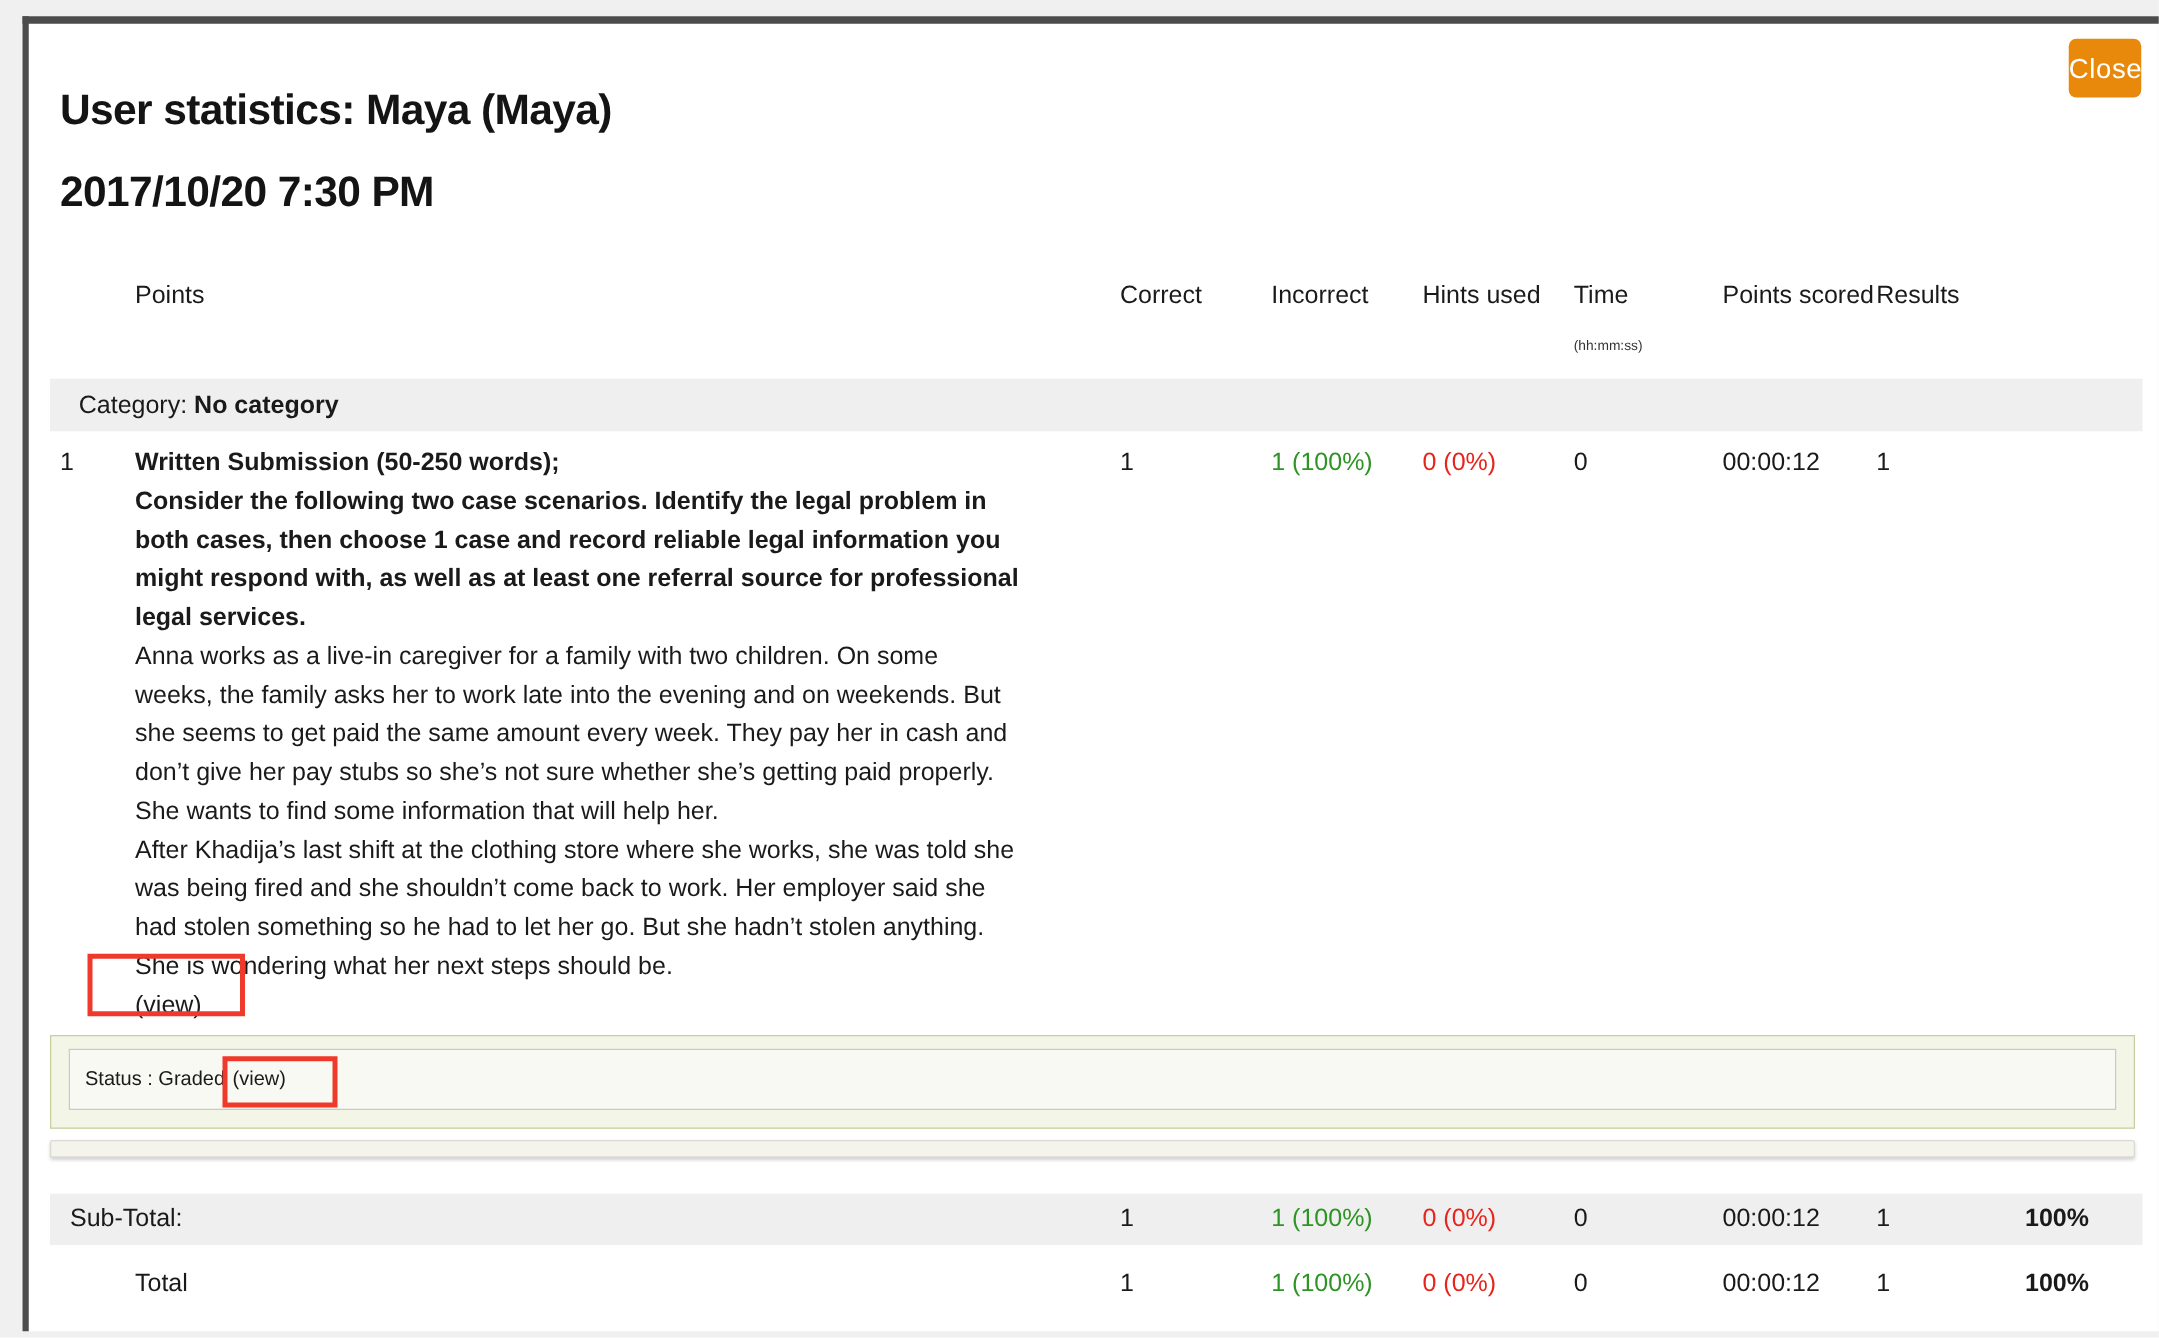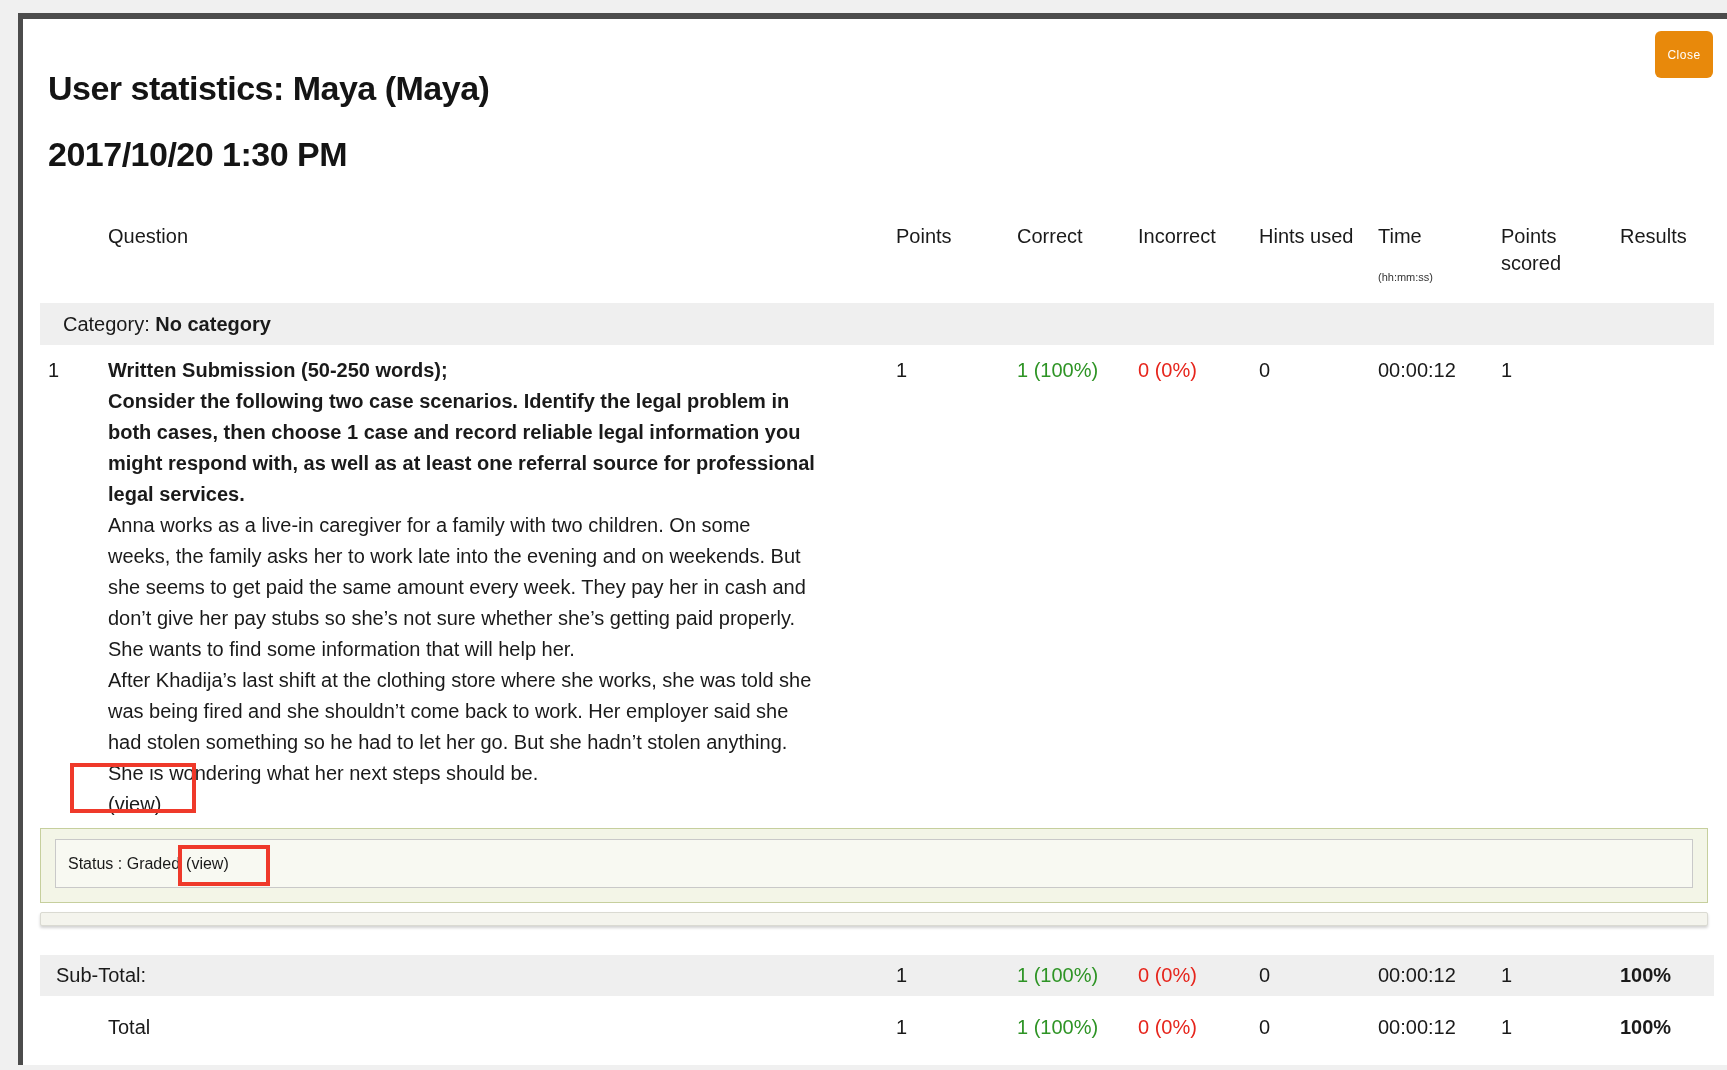--- a/index.html
+++ b/index.html
@@ -8,21 +8,21 @@
     width:1727px; height:1070px; overflow:hidden; position:relative;
     background:#f0f0f0; font-family:"Liberation Sans", sans-serif; color:#1a1a1a;
   }
   .modal {
     position:absolute; left:18px; top:13px; width:1709px; height:1052px;
     background:#ffffff; border-top:6px solid #4c4c4c; border-left:5px solid #4c4c4c;
   }
   .close-btn {
     position:absolute; top:12px; right:14px; width:58px; height:47px;
     background:#e8890b; color:#ffffff; border:none; border-radius:6px;
-    font-family:"Liberation Sans", sans-serif; font-size:12px; letter-spacing:0.5px;
+    font-family:"Liberation Sans", sans-serif; font-size:22px; letter-spacing:0.5px;
     cursor:pointer; padding:0; text-align:center;
   }
   .page-title {
     margin:36px 0 0 25px; font-size:34px; font-weight:700; line-height:66px;
     color:#141414; letter-spacing:-0.5px;
   }
   
   .stats-table { margin:28px 0 0 17px; width:1674px; font-size:20px; }
   .grid-row {
     display:grid;
@@ -74,28 +74,27 @@
 </style>
 </head>
 <body>
 
 <div class="modal">
 
   <button class="close-btn">Close</button>
 
   <div class="page-title">
     <div>User statistics: Maya (Maya)</div>
-    <div>2017/10/20 1:30 PM</div>
+    <div>2017/10/20 7:30 PM</div>
   </div>
 
   <div class="stats-table">
 
     <div class="grid-row thead">
       <div class="cell"></div>
-      <div class="cell">Question</div>
       <div class="cell">Points</div>
       <div class="cell">Correct</div>
       <div class="cell">Incorrect</div>
       <div class="cell">Hints used</div>
       <div class="cell">
         <span>Time</span>
         <span class="time-sub">(hh:mm:ss)</span>
       </div>
       <div class="cell">Points scored</div>
       <div class="cell">Results</div>

